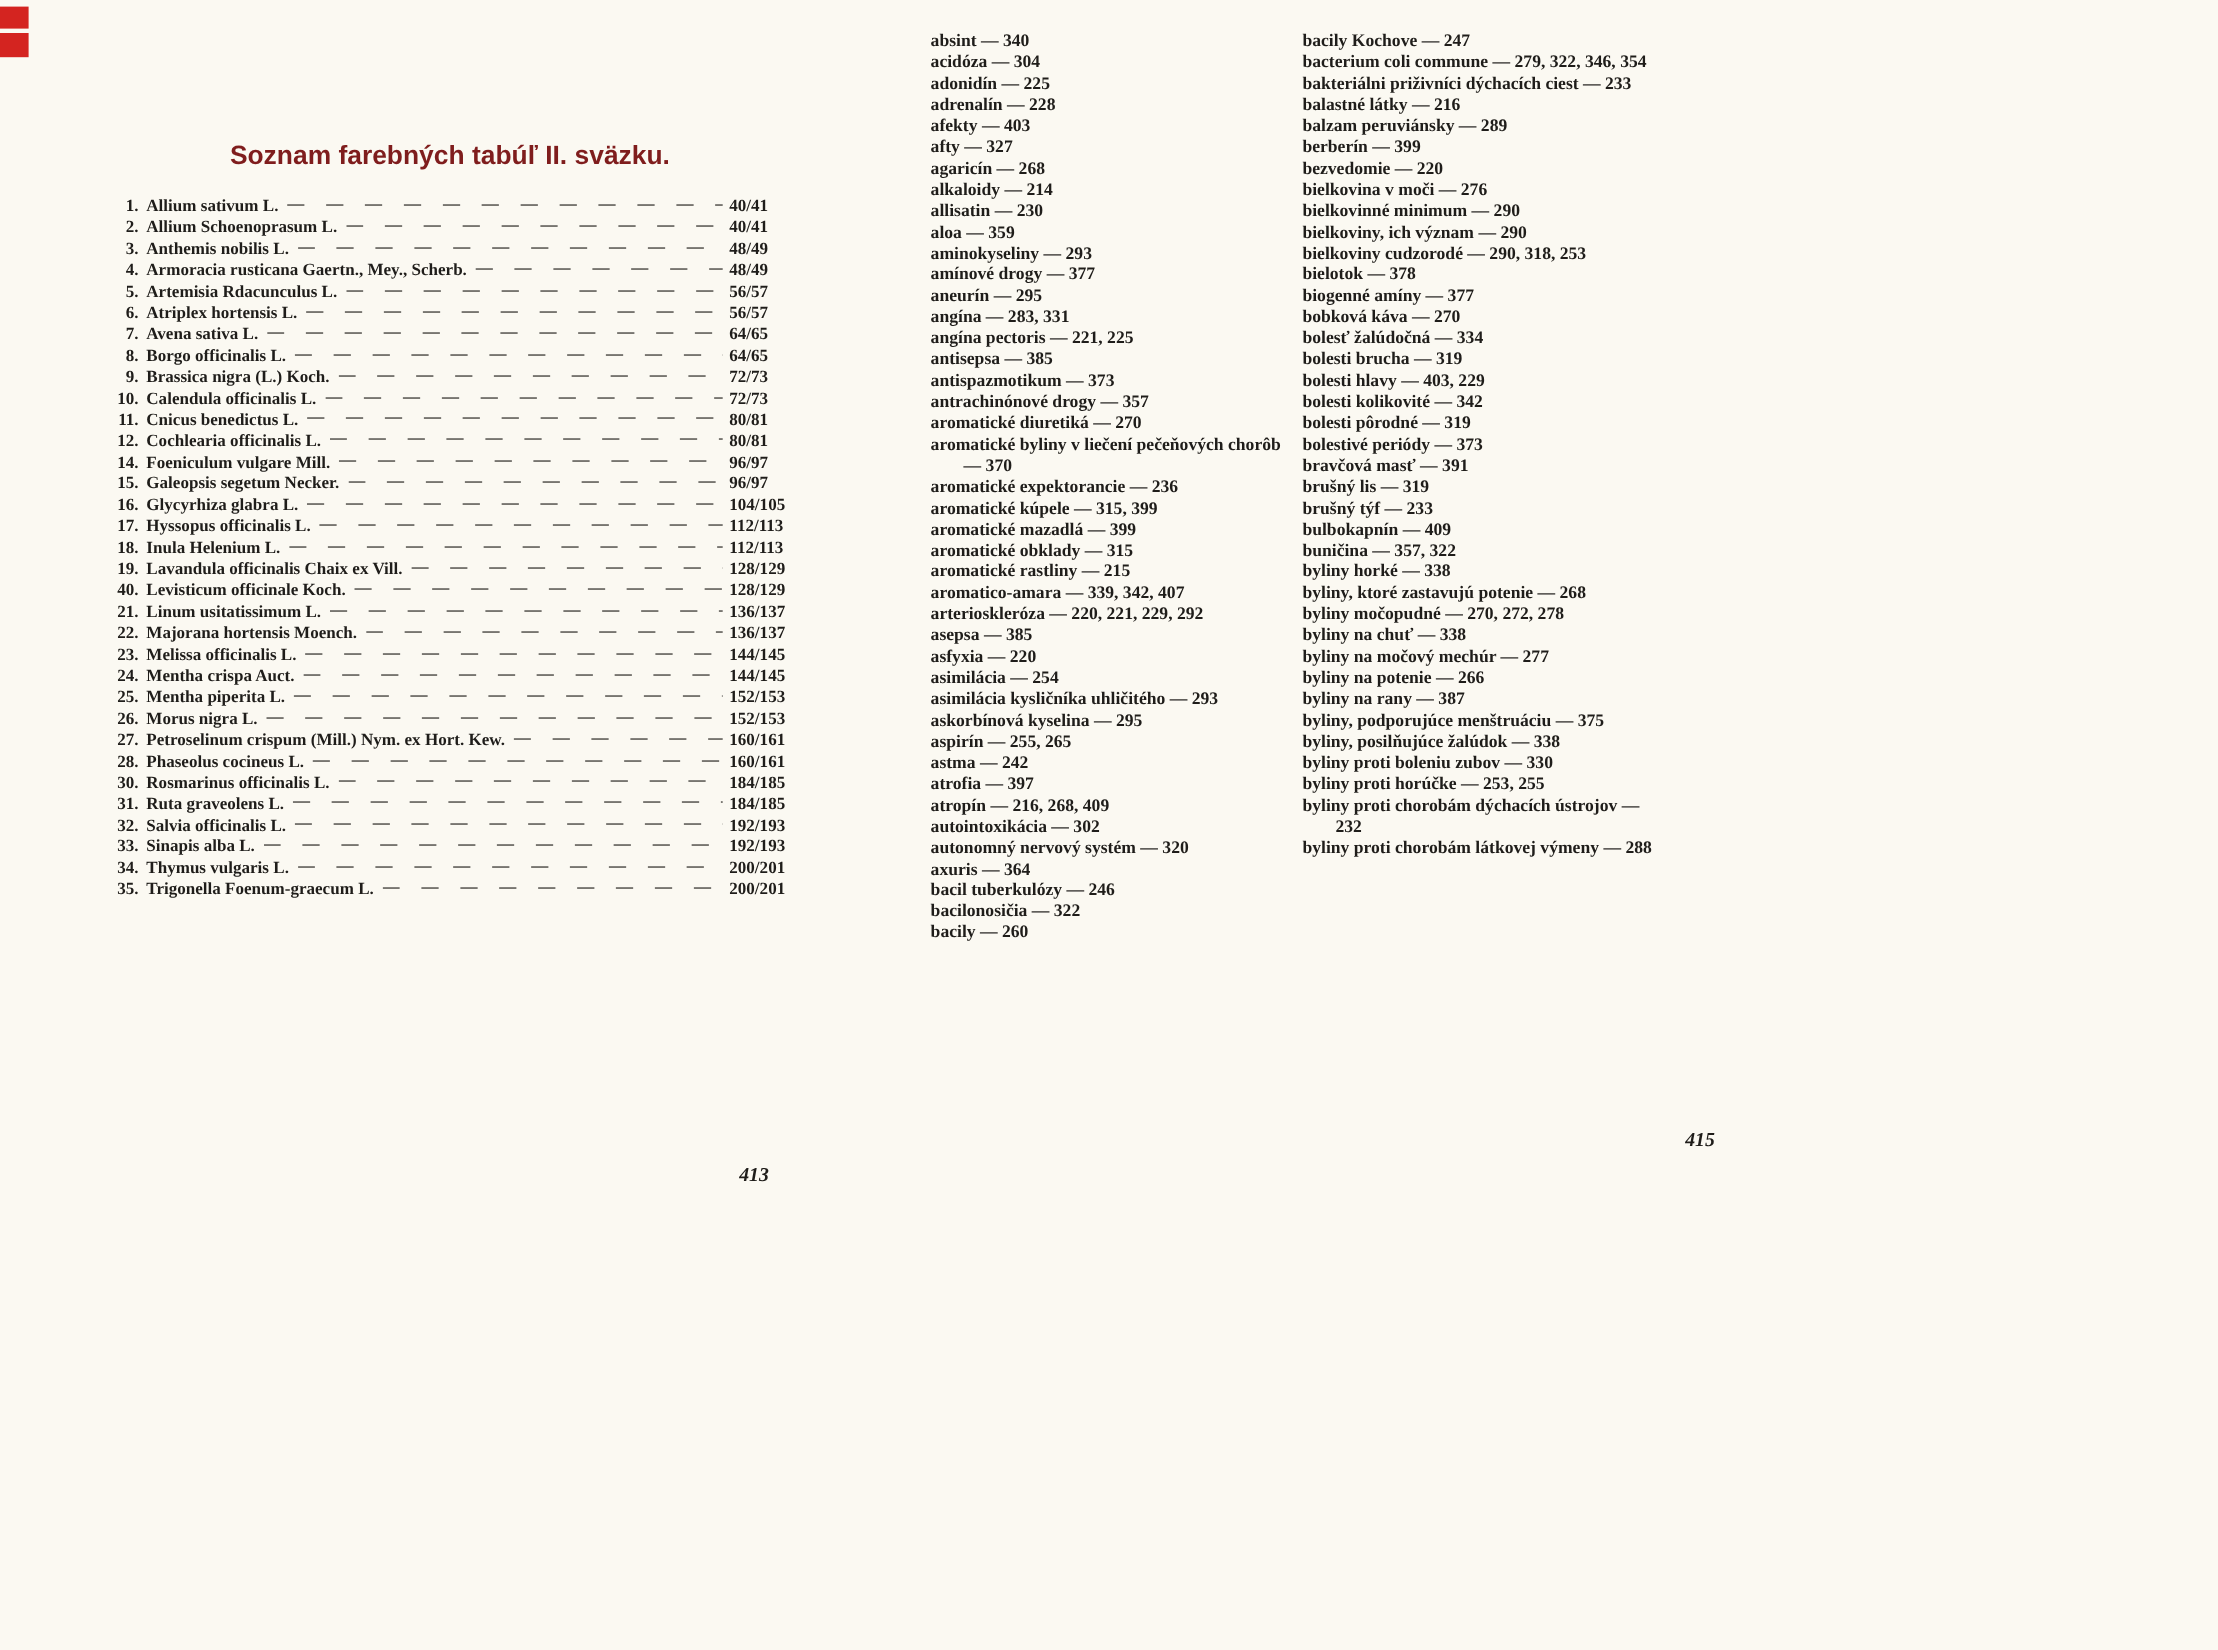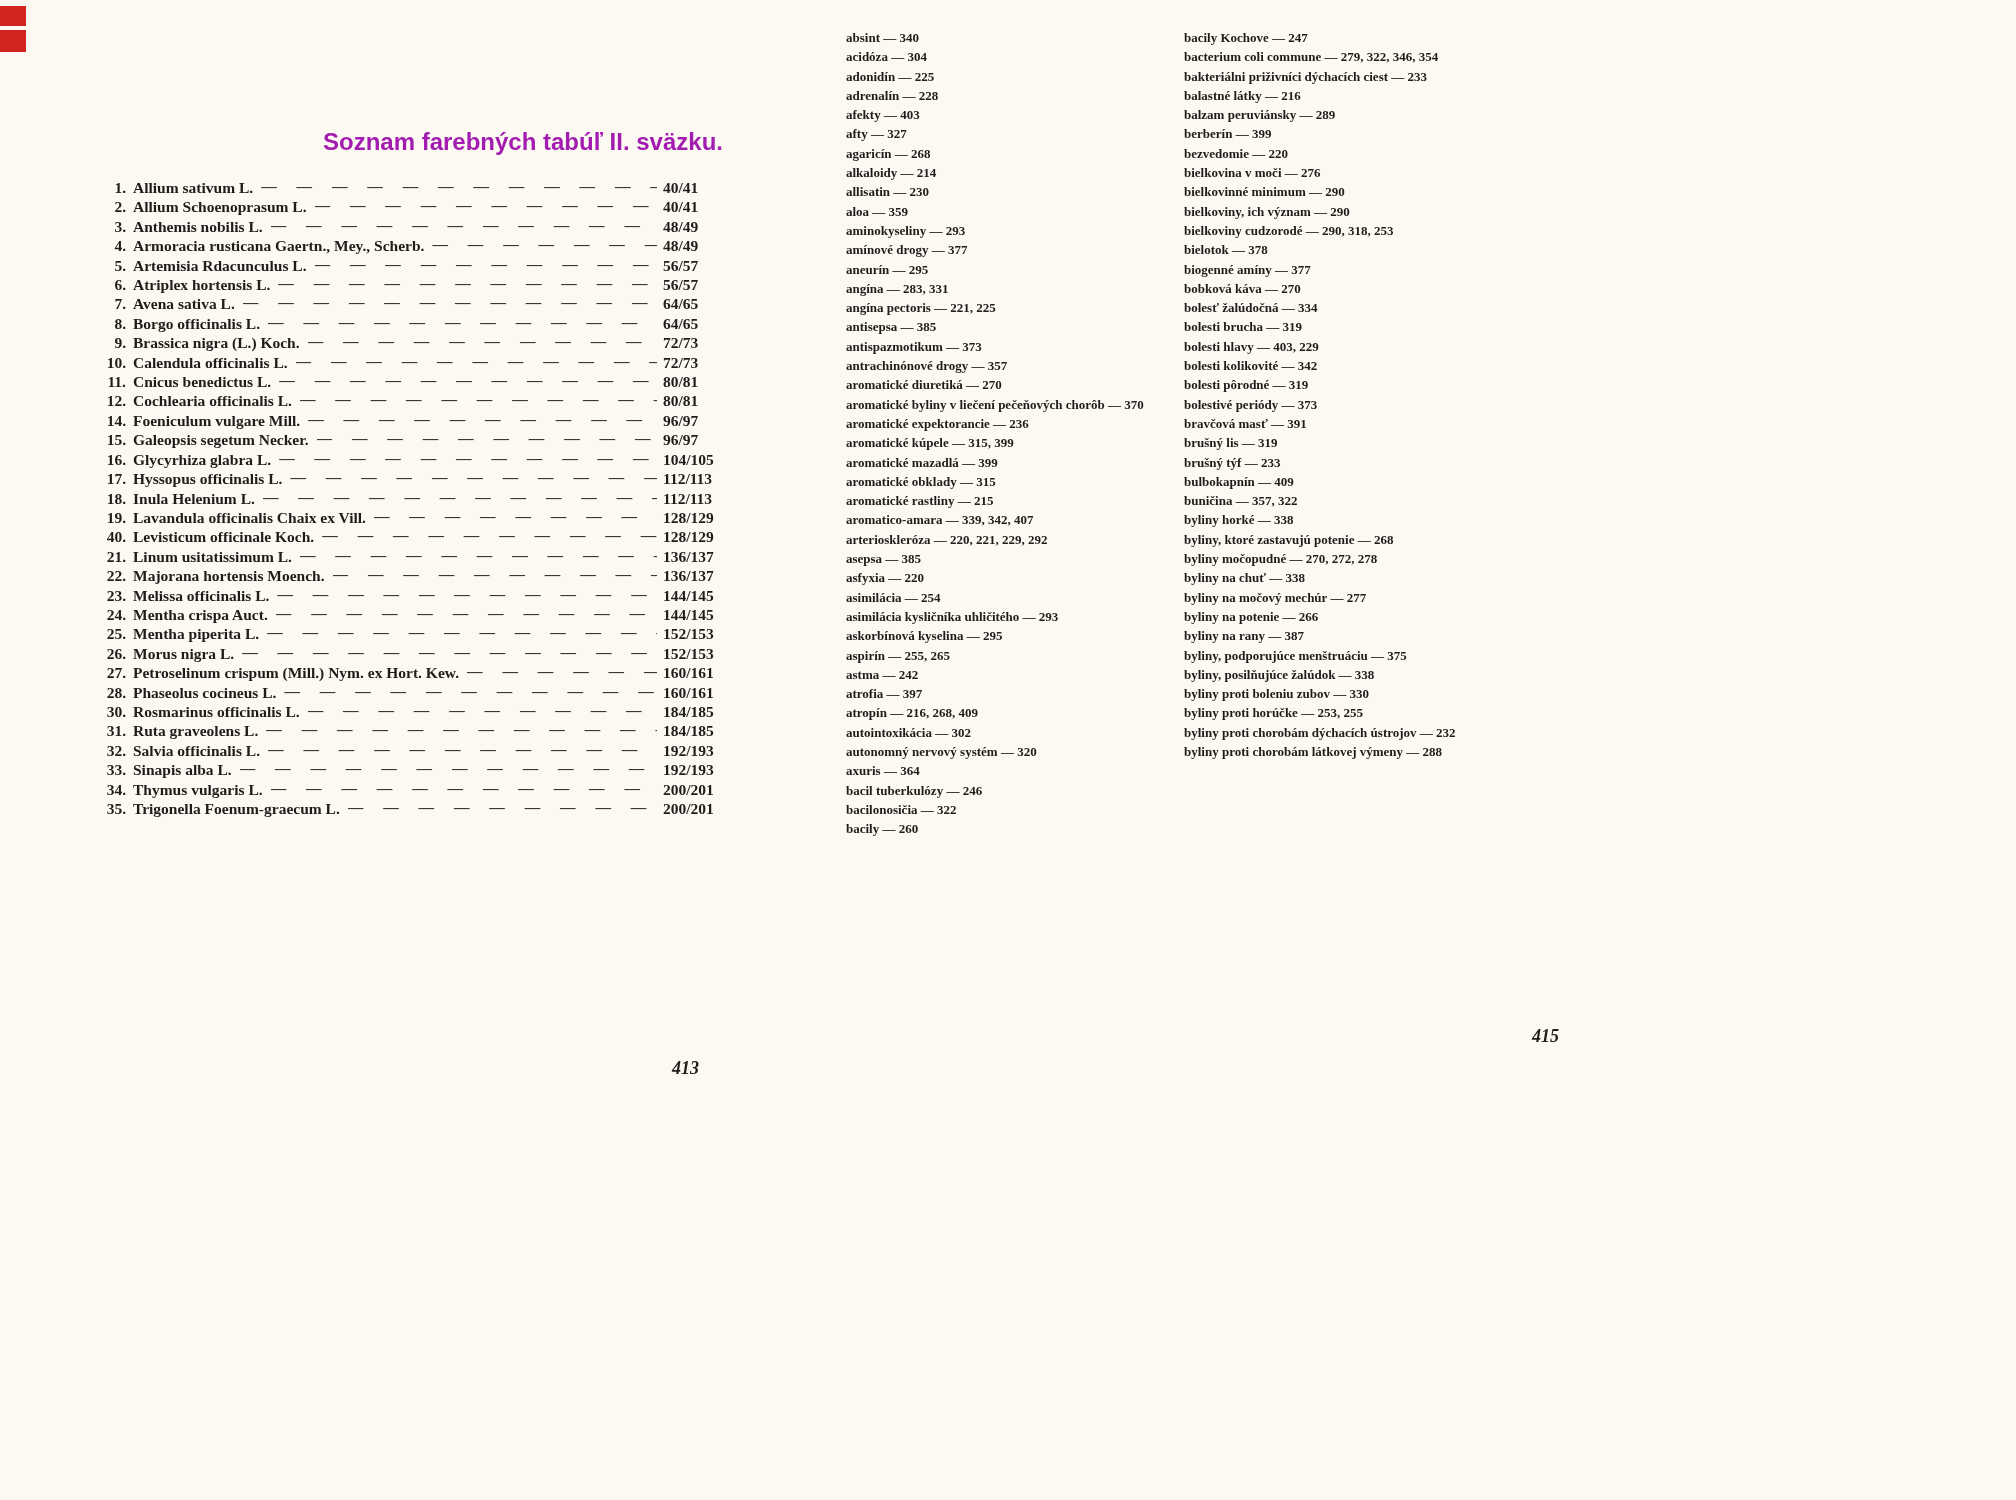--- a/index.html
+++ b/index.html
@@ -15,22 +15,22 @@
     position:absolute; left:0; width:26px; background:#d42420;
   }
   .scan-mark.m1 { top:6px;  height:20px; }
   .scan-mark.m2 { top:30px; height:22px; }
 
   .page { position:absolute; top:0; }
   .page-title {
     font-family:"Liberation Sans", sans-serif;
     font-weight:bold;
     font-size:24px;
-    text-align:right;
-    color:#a21caf;
+    text-align:center;
+    color:#7f1d1d;
   }
 
   
   .page.left  { left:95px;  width:628px; }
   .page.left .page-title { margin-top:128px; }
   .plant-list { margin-top:22px; }
   .plant-row {
     display:flex;
     align-items:baseline;
     font-size:15.5px;
@@ -47,21 +47,21 @@
   .plant-leader::after {
     content:"— — — — — — — — — — — — — — — — — — — — — — — — —";
     word-spacing:14px; letter-spacing:1px;
   }
   .plant-page { flex:none; width:66px; text-align:left; padding-left:6px; }
 
   
   .page.right { left:846px; width:680px; }
   .page.right .page-title { margin-top:118px; }
   .index-cols { display:flex; margin-top:28px; }
-  .index-col { font-size:13px; line-height:19.3px; font-weight:bold;font-family:Liberation Serif, serif; }
+  .index-col { font-size:16px; line-height:19.3px; font-weight:bold;font-family:Liberation Serif, serif; }
   .index-col.c1 { width:338px; padding-right:14px; }
   .index-col.c2 { width:328px; }
   .index-entry {
     padding-left:30px; text-indent:-30px;
   }
 
   .pagenum {
     position:absolute;
     font-style:italic;
     font-weight:bold;

